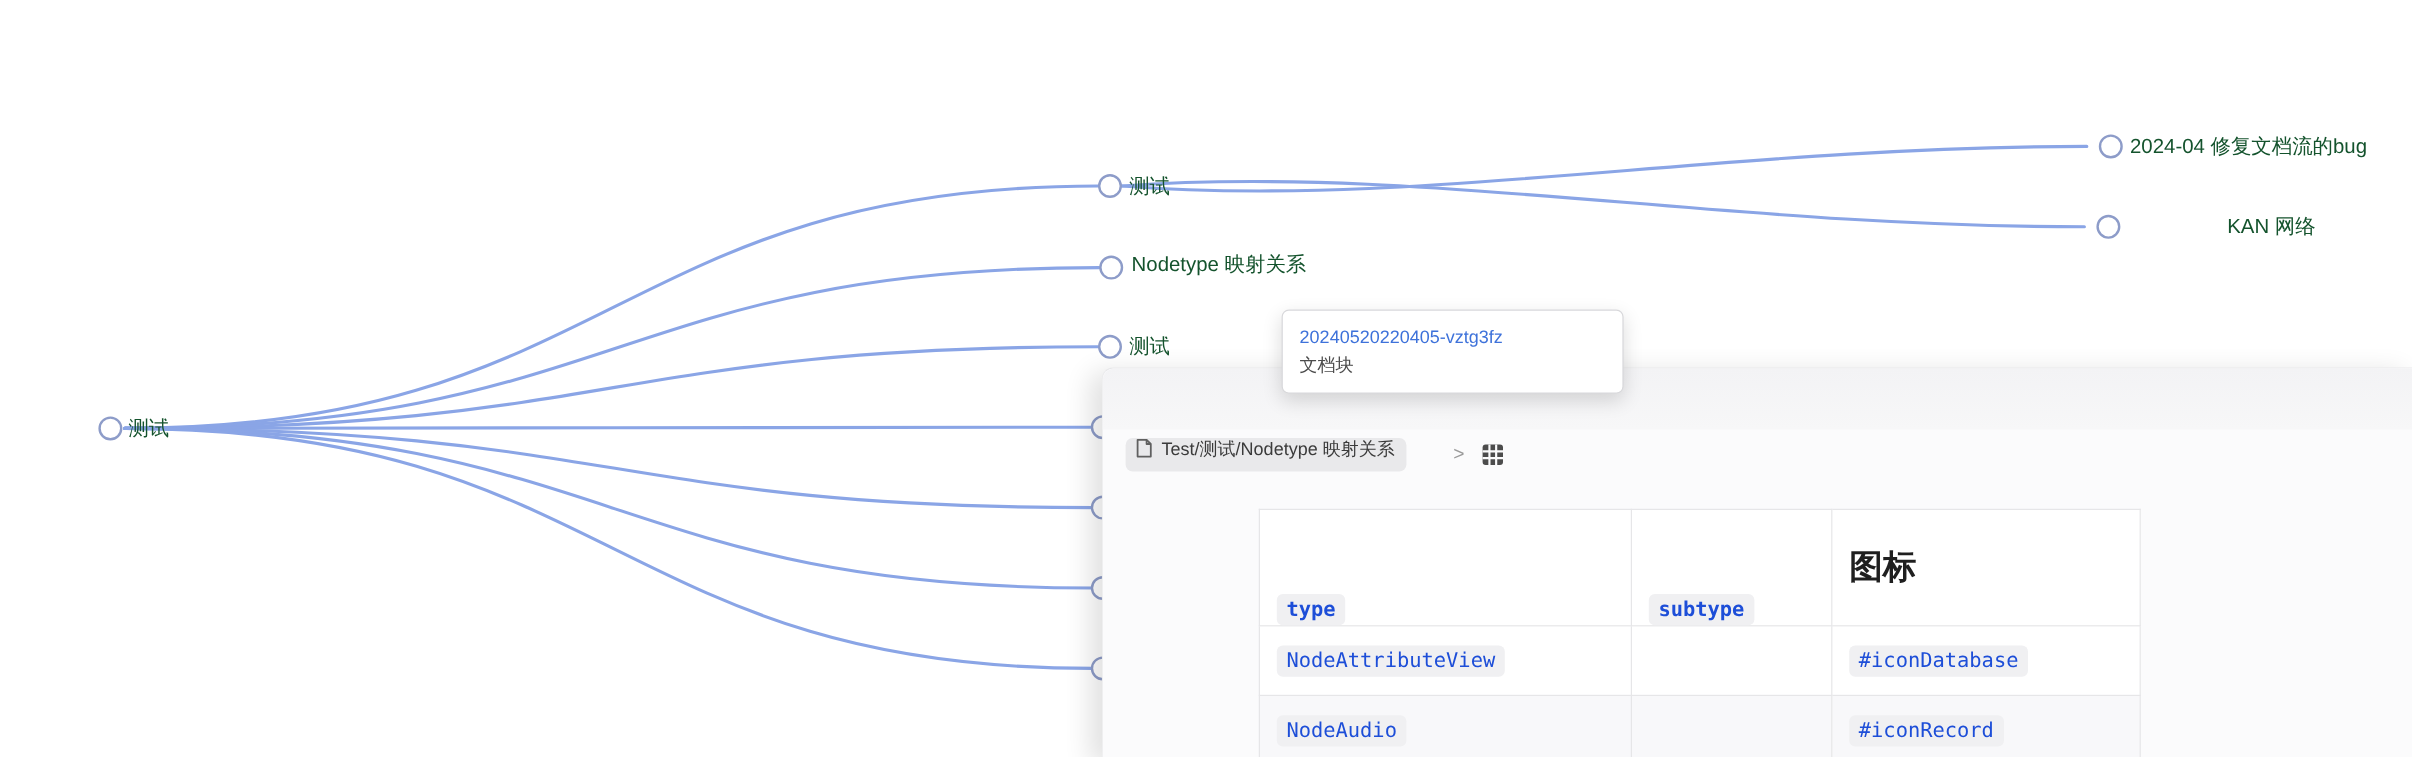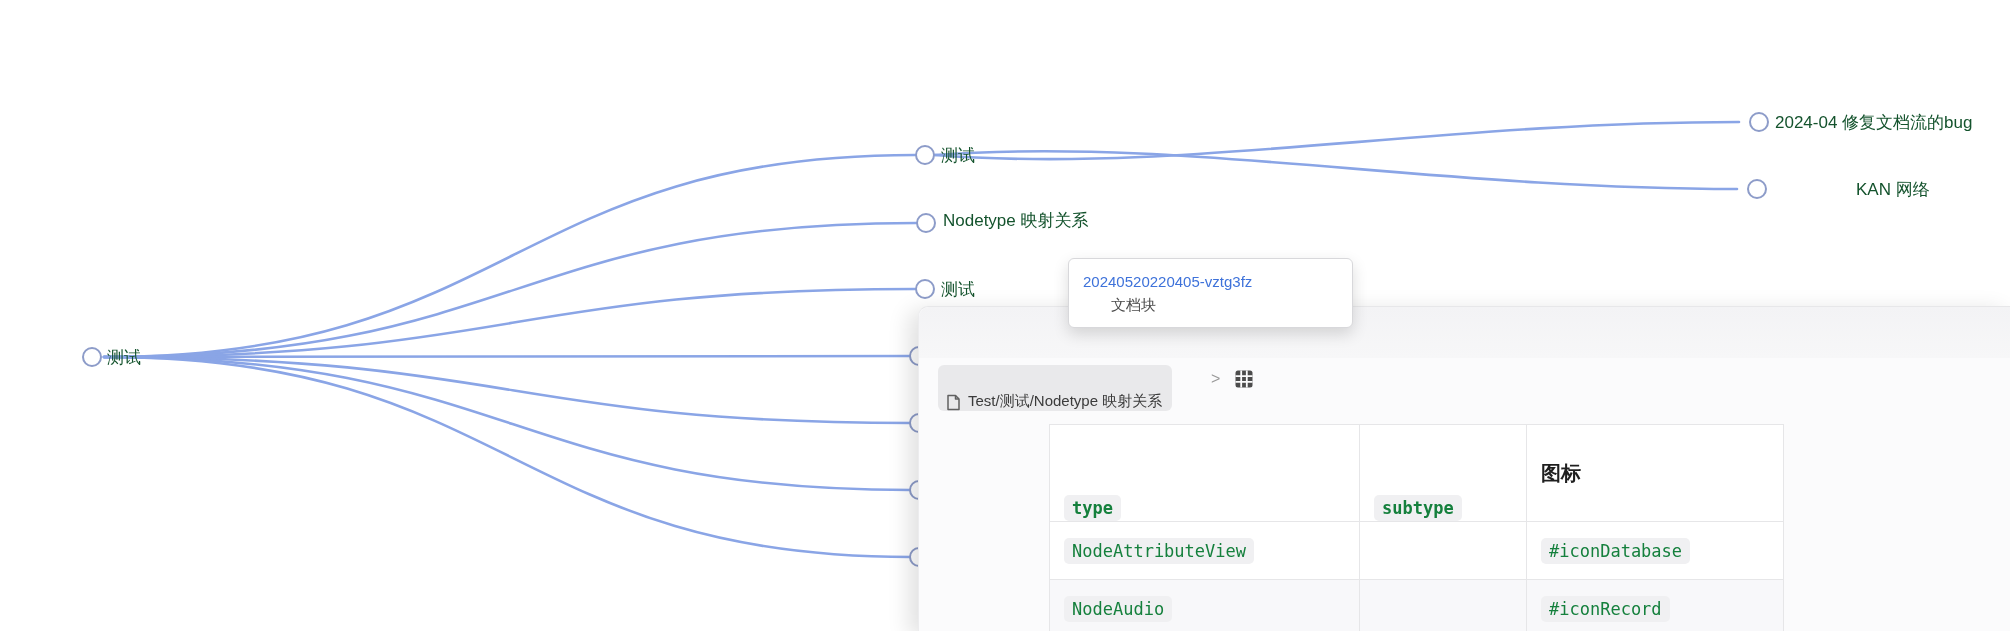--- a/index.html
+++ b/index.html
@@ -25,22 +25,22 @@
     border-top:1px solid #e7e7e9;border-left:1px solid #ececee;
     box-shadow:-9px 4px 22px rgba(0,0,0,0.12);
   }
   .preview-header{
     position:absolute;left:0;top:0;right:0;height:51px;
     background:linear-gradient(#f3f3f5,#f7f7f8);
     border-top-left-radius:10px;
   }
   .breadcrumb{position:absolute;left:0;top:52px;right:0;height:36px;}
   .crumb-pill{
-    position:absolute;left:19px;top:6px;height:46px;
-    display:inline-flex;align-items:flex-end;gap:7px;
+    position:absolute;left:19px;top:6px;height:28px;
+    display:inline-flex;align-items:flex-start;gap:7px;
     background:#e9e9eb;border-radius:6px;padding:0 10px 0 8px;
     font-size:15px;color:#3b3b3b;white-space:nowrap;cursor:pointer;
   }
   .crumb-sep{
     position:absolute;left:292px;top:7px;font-size:16px;color:#9a9a9a;line-height:26px;
   }
   .crumb-block{position:absolute;left:314px;top:9px;width:22px;height:22px;cursor:pointer;}
   
   table.attr{
     position:absolute;left:130px;top:117px;border-collapse:collapse;
@@ -48,37 +48,37 @@
   }
   table.attr th,table.attr td{
     border:1px solid #e6e6e8;background:#fff;padding:0 0 0 14px;text-align:left;
   }
   table.attr thead tr{height:97px;}
   table.attr tbody tr{height:58px;}
   table.attr tbody tr.alt td{background:#f8f8fa;}
   th.code-h{vertical-align:bottom;text-align:center;padding:0 0 16px 0;}
   th.cjk-h{
     vertical-align:middle;text-align:center;padding:0 0 14px 0;
-    font-size:20px;font-weight:700;color:#1f1f1f;
+    font-size:28px;font-weight:700;color:#1f1f1f;
     font-family:"Liberation Sans","DejaVu Sans",sans-serif;
   }
   .pill{
     display:inline-block;background:#f0f0f2;border-radius:5px;padding:3px 8px;
     font-family:"DejaVu Sans Mono","Liberation Mono",monospace;
-    font-size:17px;color:#15803d;white-space:nowrap;
+    font-size:17px;color:#1d4ed8;white-space:nowrap;
   }
   
   .tooltip{
     position:absolute;left:1068px;top:258px;width:285px;box-sizing:border-box;z-index:9;
     background:#fff;border:1px solid #d8d8db;border-radius:6px;
     box-shadow:0 6px 16px rgba(0,0,0,0.14);
     padding:11px 14px;font-size:15px;line-height:23px;color:#4c4c4c;
   }
   .tt-link{color:#3e72da;cursor:pointer;display:inline-block;}
-  .tt-line{white-space:nowrap;margin-left:28px;}
+  .tt-line{white-space:nowrap;}
   .icon-svg{display:block;}
 </style>
 </head>
 <body>
 
 <div class="stage">
 
   <svg class="edges" width="2010" height="631">
     <path d="M104,357 C512,357 512,155 915,155"></path>
     <path d="M104,357 C515,357 515,223 916,223"></path>

